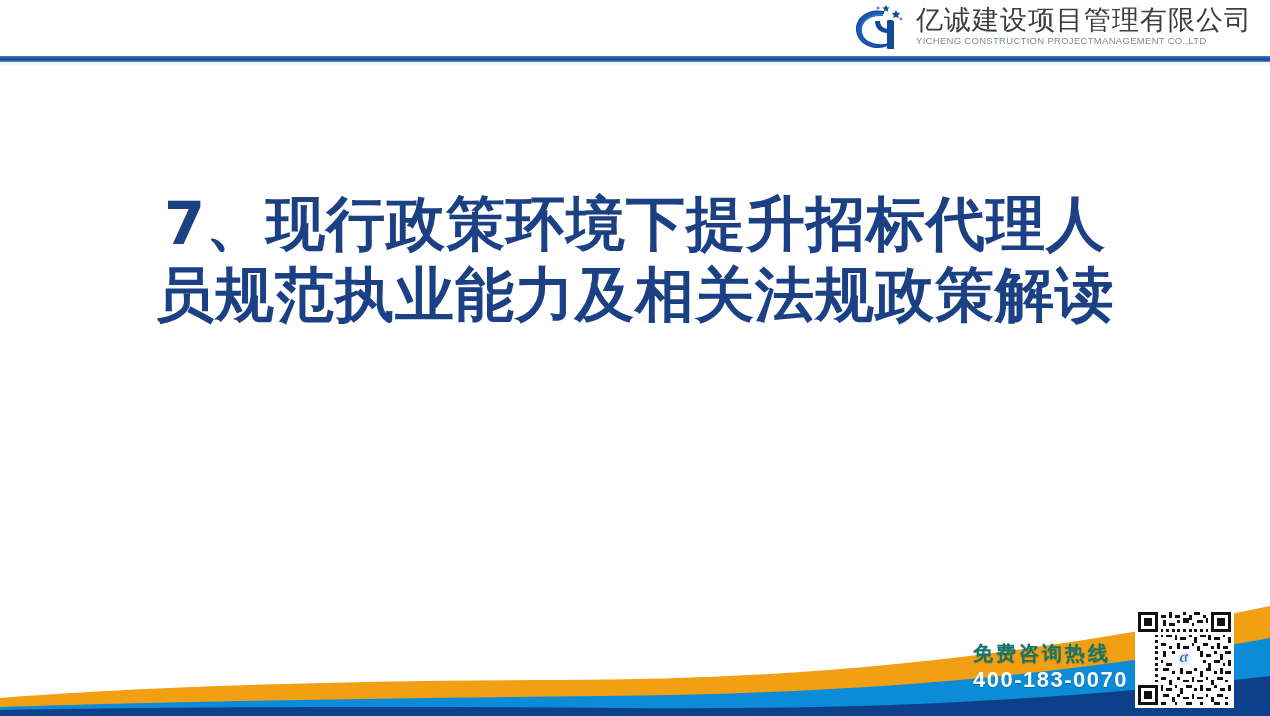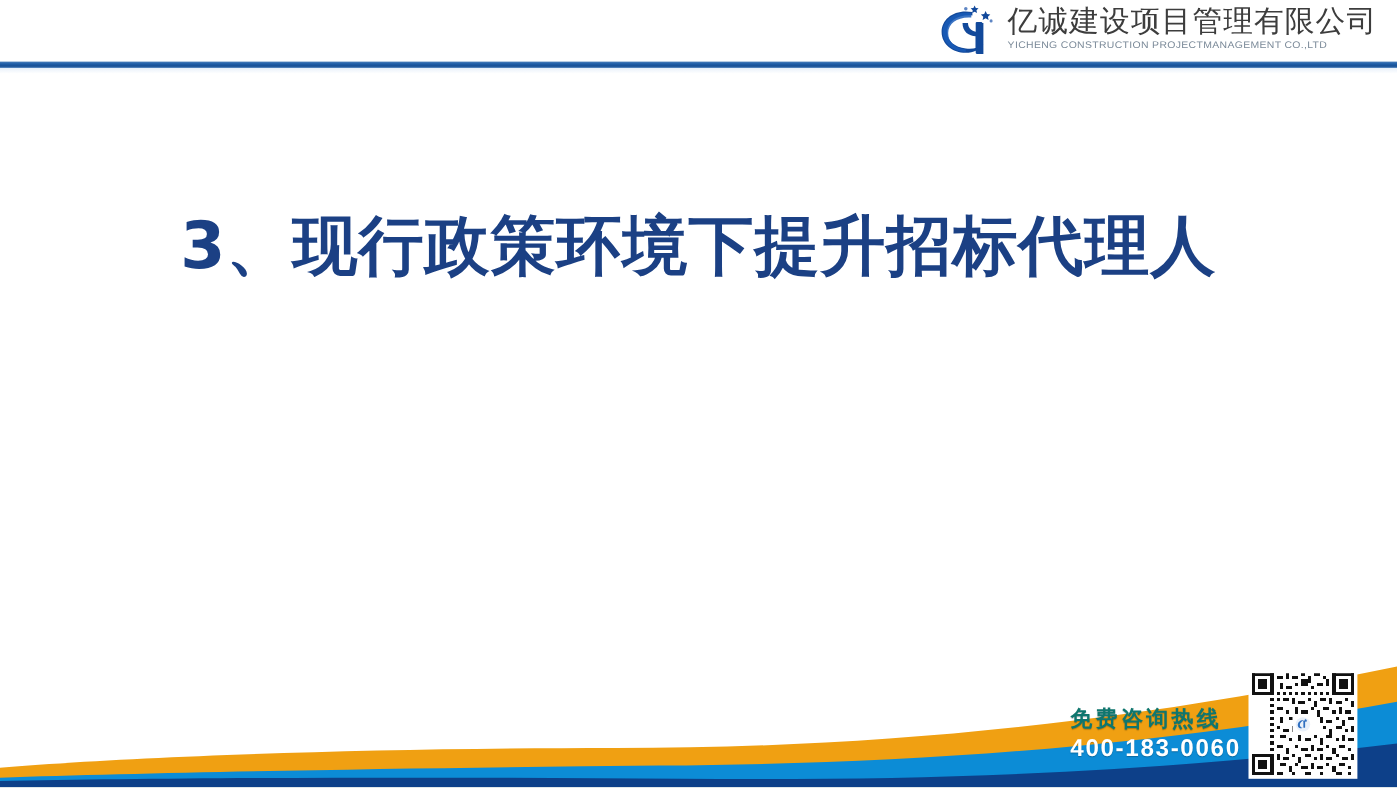--- a/index.html
+++ b/index.html
@@ -204,21 +204,22 @@
         <div class="logo-en">YICHENG CONSTRUCTION PROJECTMANAGEMENT CO.,LTD</div>
       </div>
 
     </div>
   </div>
 
   <div class="header-rule"></div>
   <div class="header-rule-shadow"></div>
 
   <div class="title-wrap">
-    <div class="title-line">3、现行政策环境下提升招标代理人</div>
+    <div class="title-line">7、现行政策环境下提升招标代理人</div>
+    <div class="title-line">员规范执业能力及相关法规政策解读</div>
   </div>
 
   <div class="footer">
     <svg viewBox="0 0 1270 140" preserveAspectRatio="none" aria-hidden="true">
 
       <path d="M0 122
                C 120 112, 330 104, 560 104
                C 790 104, 1010 84, 1270 30
                L 1270 140 L 0 140 Z" fill="#F0A012"></path>
 
@@ -229,21 +230,21 @@
 
       <path d="M0 134
                C 160 131, 400 130, 620 132
                C 850 134, 1050 126, 1270 100
                L 1270 140 L 0 140 Z" fill="#0D4089"></path>
     </svg>
   </div>
 
   <div class="contact">
     <div class="contact-label">免费咨询热线</div>
-    <div class="contact-phone">400-183-0060</div>
+    <div class="contact-phone">400-183-0070</div>
   </div>
 
   <div class="qr">
     <div class="qr-inner">
       <svg viewBox="0 0 33 33" width="100%" height="100%" shape-rendering="crispEdges" aria-hidden="true">
         <rect width="33" height="33" fill="#ffffff"></rect>
         <g fill="#111111">
 
           <rect x="0" y="0" width="7" height="1"></rect>
             <rect x="0" y="6" width="7" height="1"></rect>

